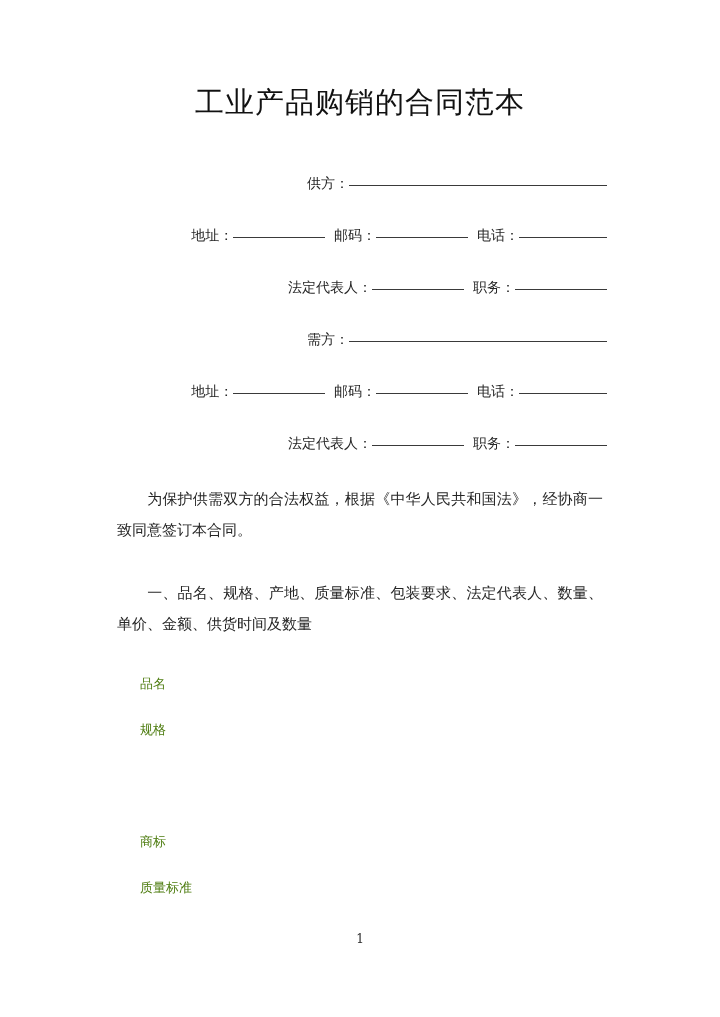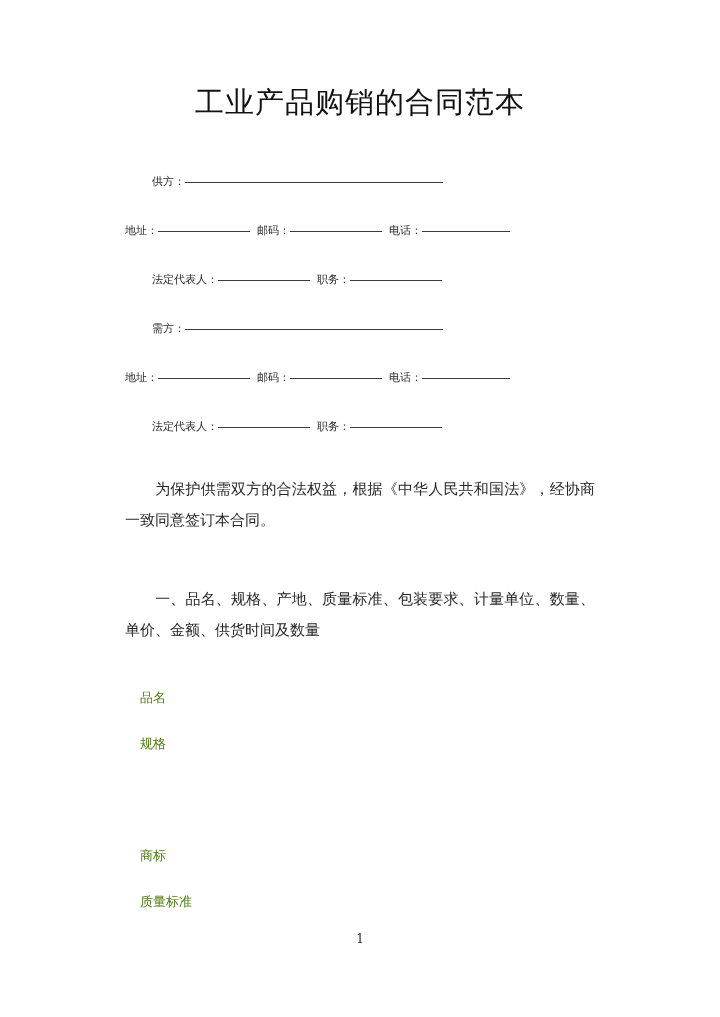--- a/index.html
+++ b/index.html
@@ -40,25 +40,26 @@
 
   
   .body-block {
     position: absolute;
     top: 176px;
     left: 113px;
     width: 494px;
   }
 
   .form-line {
-    font-size: 11px;
+    font-size: 14px;
     color: #262626;
     line-height: 1;
     margin: 0 0 0 12px;
     white-space: nowrap;
+    text-align: right;
   }
   .form-line .label {
     display: inline;
   }
   .blank {
     display: inline-block;
     border-bottom: 1.4px solid #3a3a3a;
     vertical-align: 2px;
     height: 0;
   }
@@ -71,21 +72,21 @@
   .sp-24 { height: 24px; }
   .sp-30 { height: 30px; }
   .sp-33 { height: 33px; }
   .sp-38 { height: 38px; }
 
   .para {
     font-size: 15px;
     color: #262626;
     line-height: 31px;
     text-align: justify;
-    margin: 12px;
+    margin: 4px;
   }
   .para .indent-2 { display: inline-block; width: 30px; }
 
   .list-item {
     font-size: 13px;
     color: #4d7c0f;
     line-height: 1;
     padding-left: 27px;
     white-space: nowrap;
   }
@@ -144,21 +145,21 @@
     <div class="form-line row-indent">
       <span class="label">法定代表人：</span><span class="blank blank-medium"></span>&nbsp;&nbsp;<span class="label">职务：</span><span class="blank blank-medium"></span>
     </div>
 
     <div class="sp-30"></div>
 
     <p class="para"><span class="indent-2"></span><span>为保护供需双方的合法权益，根据《中华人民共和国法》，经协商一致同意签订本合同。</span></p>
 
     <div class="sp-24"></div>
 
-    <p class="para"><span class="indent-2"></span><span>一、品名、规格、产地、质量标准、包装要求、计量单位、数量、单价、金额、供货时间及数量</span></p>
+    <p class="para"><span class="indent-2"></span><span>一、品名、规格、产地、质量标准、包装要求、法定代表人、数量、单价、金额、供货时间及数量</span></p>
 
     <div class="sp-33"></div>
 
     <div class="list-item">品名</div>
     <div class="sp-33"></div>
     <div class="list-item">规格</div>
     <div class="sp-33"></div>
     <div class="sp-33"></div>
     <div class="sp-33"></div>
     <div class="list-item">商标</div>

